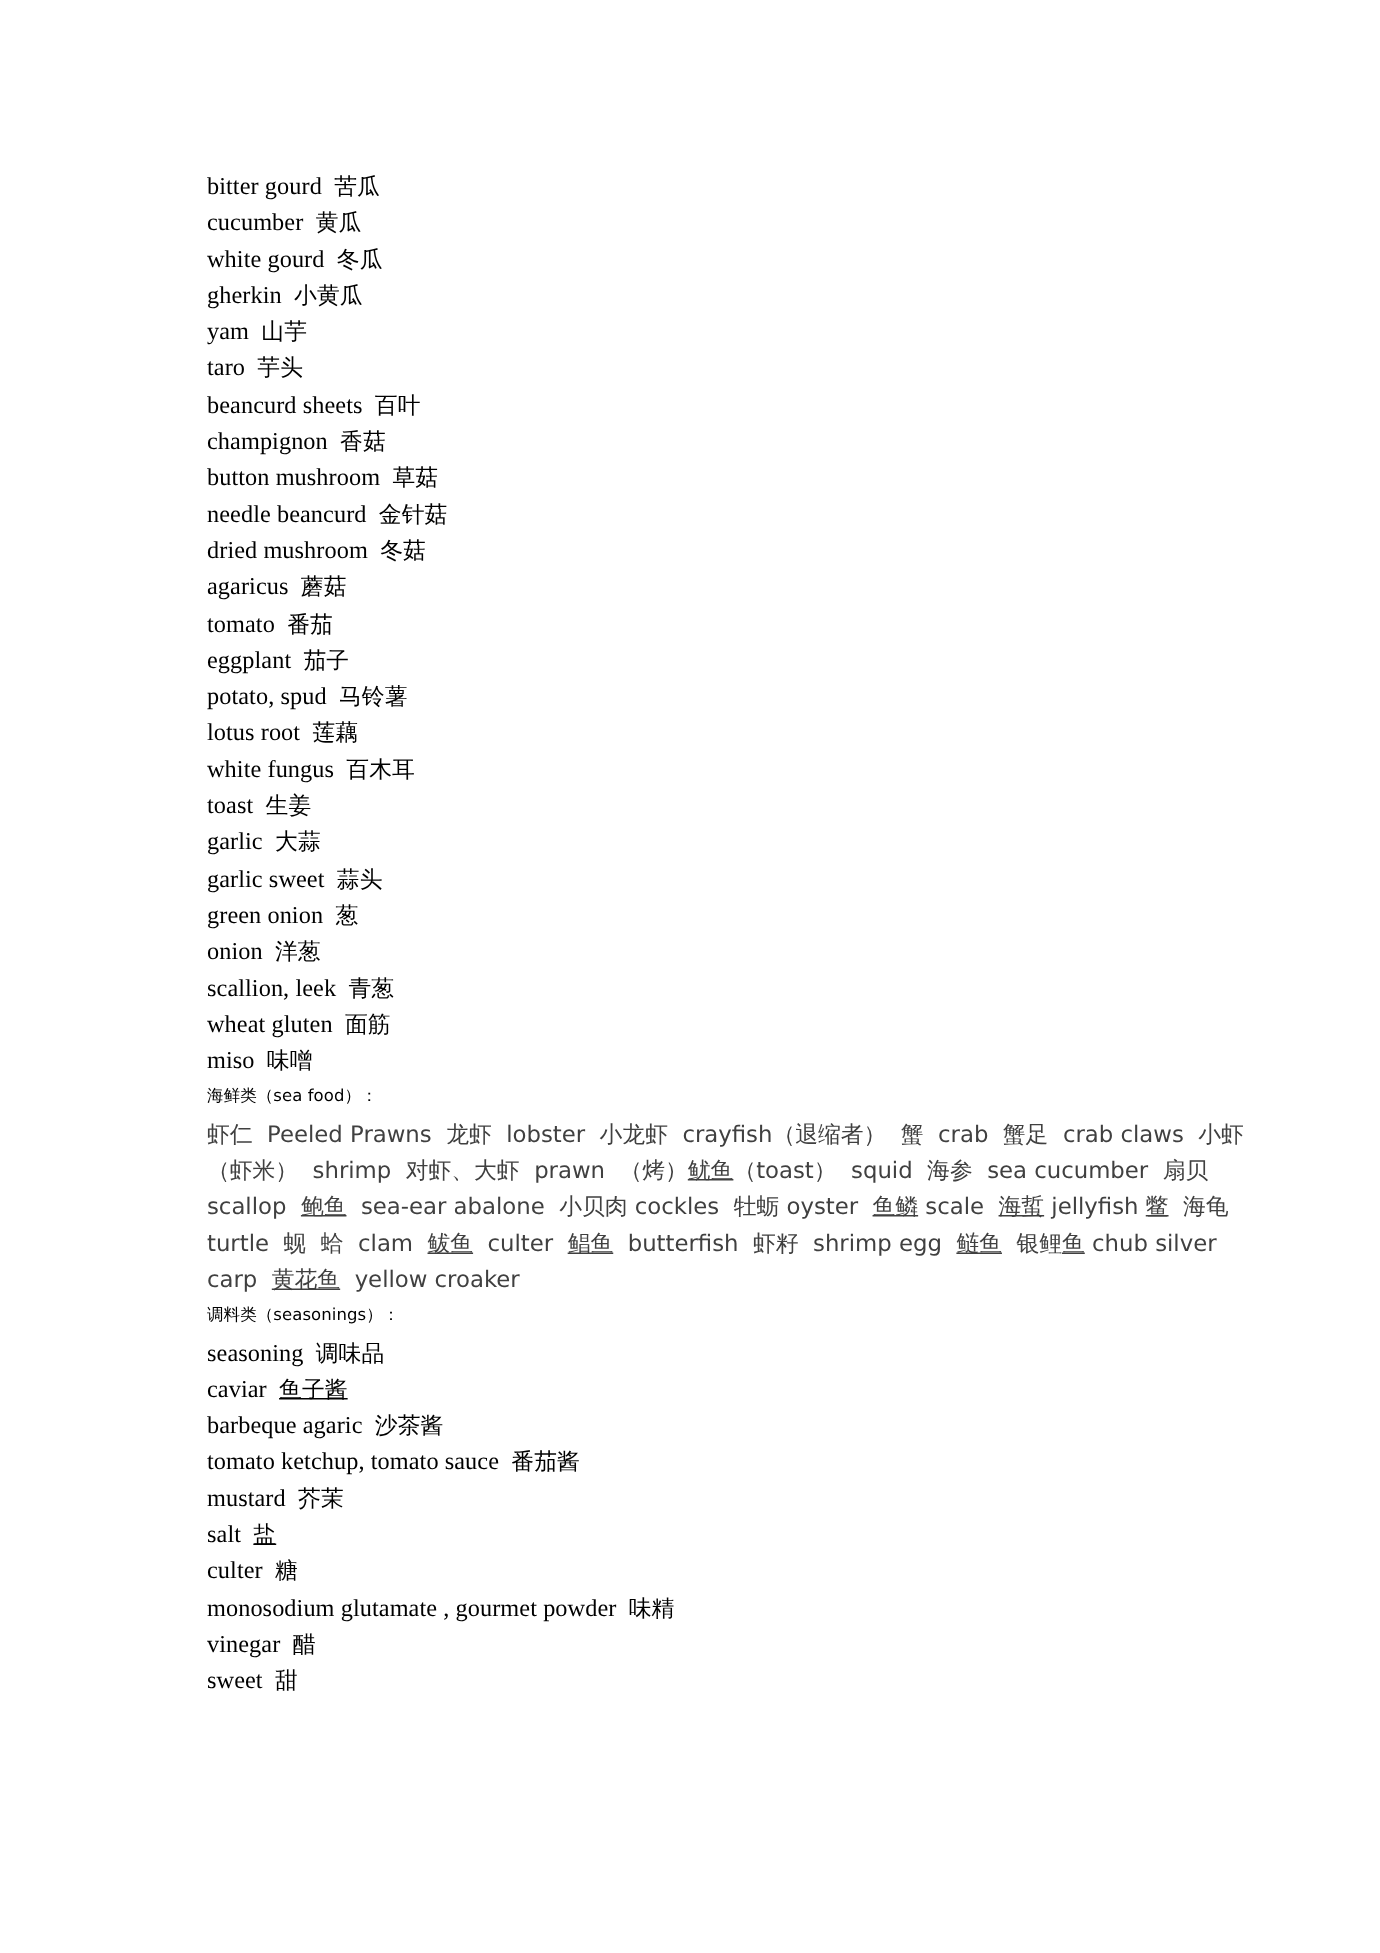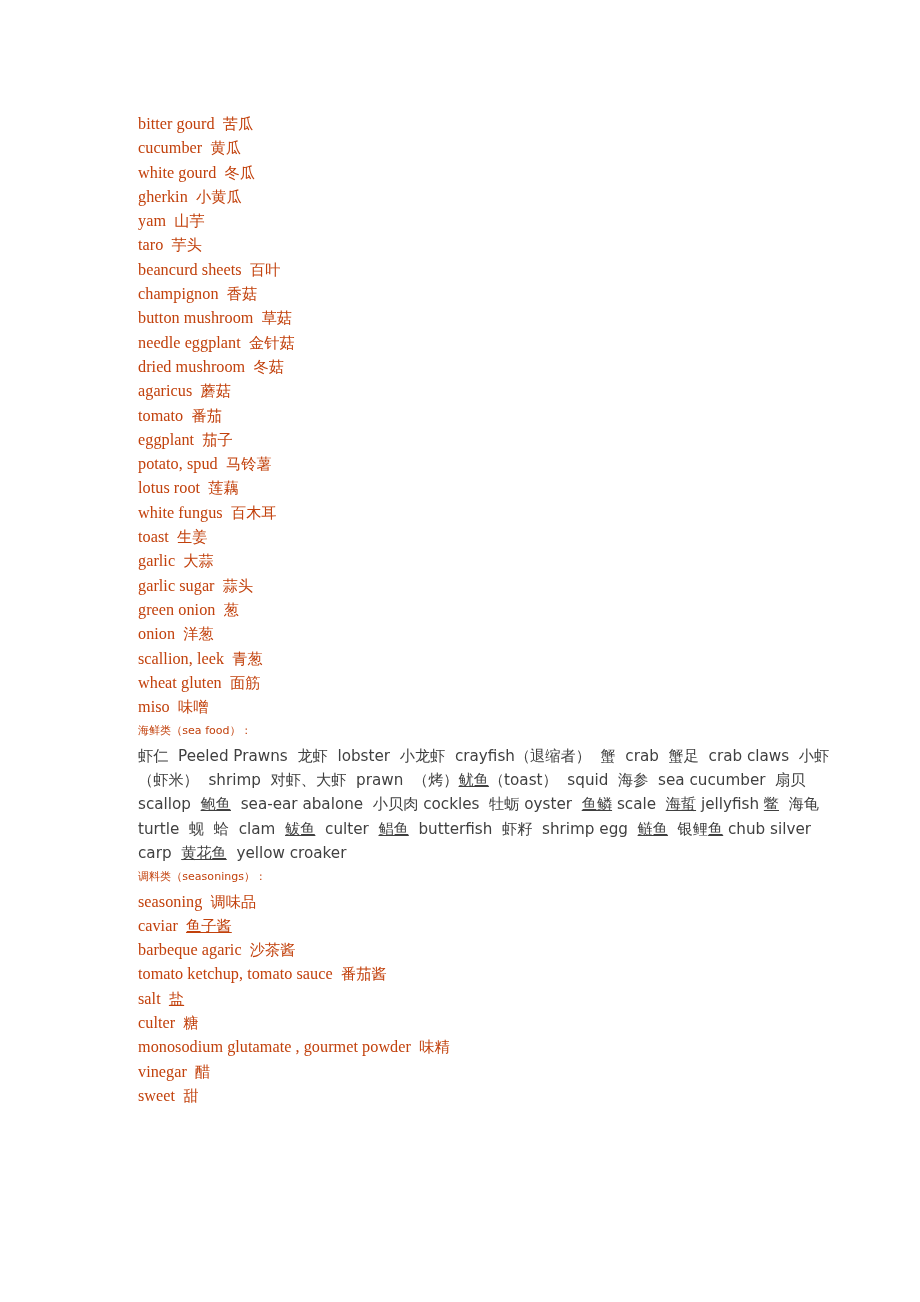--- a/index.html
+++ b/index.html
@@ -24,21 +24,21 @@
     position: absolute;
     left: 138px;
     top: 112px;
     width: 700px;
   }
   .line {
     font-size: 16.2px;
     line-height: 24.3px;
     white-space: pre-wrap;
     letter-spacing: 0.05px;
-    color: #c2410c;
+    color: #000000;
     min-height: 24.3px;
   }
   .line.cn-head {
     font-size: 11px;
   }
   
   .para {
     font-size: 16.2px;
     line-height: 24.3px;
     white-space: pre-wrap;
@@ -61,45 +61,46 @@
     <div id="vocab-lines">
         <div class="line"><span>bitter gourd</span>&nbsp;&nbsp;<span class="cjk">苦瓜</span></div>
         <div class="line"><span>cucumber</span>&nbsp;&nbsp;<span class="cjk">黄瓜</span></div>
         <div class="line"><span>white gourd</span>&nbsp;&nbsp;<span class="cjk">冬瓜</span></div>
         <div class="line"><span>gherkin</span>&nbsp;&nbsp;<span class="cjk">小黄瓜</span></div>
         <div class="line"><span>yam</span>&nbsp;&nbsp;<span class="cjk">山芋</span></div>
         <div class="line"><span>taro</span>&nbsp;&nbsp;<span class="cjk">芋头</span></div>
         <div class="line"><span>beancurd sheets</span>&nbsp;&nbsp;<span class="cjk">百叶</span></div>
         <div class="line"><span>champignon</span>&nbsp;&nbsp;<span class="cjk">香菇</span></div>
         <div class="line"><span>button mushroom</span>&nbsp;&nbsp;<span class="cjk">草菇</span></div>
-        <div class="line"><span>needle eggplant</span>&nbsp;&nbsp;<span class="cjk">金针菇</span></div>
+        <div class="line"><span>needle beancurd</span>&nbsp;&nbsp;<span class="cjk">金针菇</span></div>
         <div class="line"><span>dried mushroom</span>&nbsp;&nbsp;<span class="cjk">冬菇</span></div>
         <div class="line"><span>agaricus</span>&nbsp;&nbsp;<span class="cjk">蘑菇</span></div>
         <div class="line"><span>tomato</span>&nbsp;&nbsp;<span class="cjk">番茄</span></div>
         <div class="line"><span>eggplant</span>&nbsp;&nbsp;<span class="cjk">茄子</span></div>
         <div class="line"><span>potato, spud</span>&nbsp;&nbsp;<span class="cjk">马铃薯</span></div>
         <div class="line"><span>lotus root</span>&nbsp;&nbsp;<span class="cjk">莲藕</span></div>
         <div class="line"><span>white fungus</span>&nbsp;&nbsp;<span class="cjk">百木耳</span></div>
         <div class="line"><span>toast</span>&nbsp;&nbsp;<span class="cjk">生姜</span></div>
         <div class="line"><span>garlic</span>&nbsp;&nbsp;<span class="cjk">大蒜</span></div>
-        <div class="line"><span>garlic sugar</span>&nbsp;&nbsp;<span class="cjk">蒜头</span></div>
+        <div class="line"><span>garlic sweet</span>&nbsp;&nbsp;<span class="cjk">蒜头</span></div>
         <div class="line"><span>green onion</span>&nbsp;&nbsp;<span class="cjk">葱</span></div>
         <div class="line"><span>onion</span>&nbsp;&nbsp;<span class="cjk">洋葱</span></div>
         <div class="line"><span>scallion, leek</span>&nbsp;&nbsp;<span class="cjk">青葱</span></div>
         <div class="line"><span>wheat gluten</span>&nbsp;&nbsp;<span class="cjk">面筋</span></div>
         <div class="line"><span>miso</span>&nbsp;&nbsp;<span class="cjk">味噌</span></div>
       </div>
     <div id="sections">
         <div class="line cn-head cjk">海鲜类（sea food）：</div>
         <div class="para cjk"><span>虾仁  Peeled Prawns  龙虾  lobster  小龙虾  crayfish（退缩者）  蟹  crab  蟹足  crab claws  小虾（虾米）  shrimp  对虾、大虾  prawn  （烤）</span><span class="u">鱿鱼</span><span>（toast）  squid  海参  sea cucumber  扇贝  scallop  </span><span class="u">鲍鱼</span><span>  sea-ear abalone  小贝肉 cockles  牡蛎 oyster  </span><span class="u">鱼鳞</span><span> scale  </span><span class="u">海蜇</span><span> jellyfish </span><span class="u">鳖</span><span>  海龟 turtle  蚬  蛤  clam  </span><span class="u">鲅鱼</span><span>  culter  </span><span class="u">鲳鱼</span><span>  butterfish  虾籽  shrimp egg  </span><span class="u">鲢鱼</span><span>  银鲤</span><span class="u">鱼</span><span> chub silver carp  </span><span class="u">黄花鱼</span><span>  yellow croaker</span></div>
         <div class="line cn-head cjk">调料类（seasonings）：</div>
         <div class="line"><span>seasoning</span>&nbsp;&nbsp;<span class="cjk">调味品</span></div>
         <div class="line"><span>caviar</span>&nbsp;&nbsp;<span class="cjk u">鱼子酱</span></div>
         <div class="line"><span>barbeque agaric</span>&nbsp;&nbsp;<span class="cjk">沙茶酱</span></div>
         <div class="line"><span>tomato ketchup, tomato sauce</span>&nbsp;&nbsp;<span class="cjk">番茄酱</span></div>
+        <div class="line"><span>mustard</span>&nbsp;&nbsp;<span class="cjk">芥茉</span></div>
         <div class="line"><span>salt</span>&nbsp;&nbsp;<span class="cjk u">盐</span></div>
         <div class="line"><span>culter</span>&nbsp;&nbsp;<span class="cjk">糖</span></div>
         <div class="line"><span>monosodium glutamate , gourmet powder</span>&nbsp;&nbsp;<span class="cjk">味精</span></div>
         <div class="line"><span>vinegar</span>&nbsp;&nbsp;<span class="cjk">醋</span></div>
         <div class="line"><span>sweet</span>&nbsp;&nbsp;<span class="cjk">甜</span></div>
       </div>
   </div>
 </div>
 
 </body></html>

